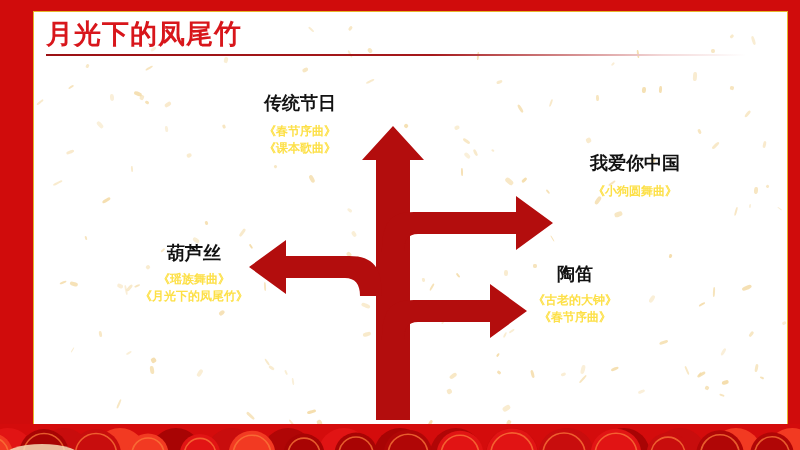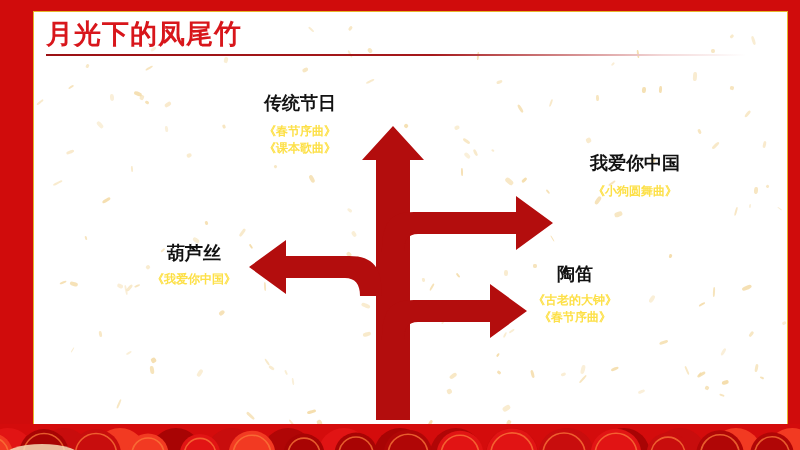--- a/index.html
+++ b/index.html
@@ -303,21 +303,22 @@
 
   <div class="label" id="lbl-textbook">
     <div class="head">我爱你中国</div>
     <div style="height:8px"></div>
     <div class="sub">《小狗圆舞曲》</div>
   </div>
 
   <div class="label" id="lbl-hulusi">
     <div class="head">葫芦丝</div>
     <div style="height:6px"></div>
-    <div class="sub">《我爱你中国》</div>
+    <div class="sub">《瑶族舞曲》</div>
+    <div class="sub">《月光下的凤尾竹》</div>
   </div>
 
   <div class="label" id="lbl-ocarina">
     <div class="head">陶笛</div>
     <div style="height:6px"></div>
     <div class="sub">《古老的大钟》</div>
     <div class="sub">《春节序曲》</div>
   </div>
 
   <div class="wave-band">

